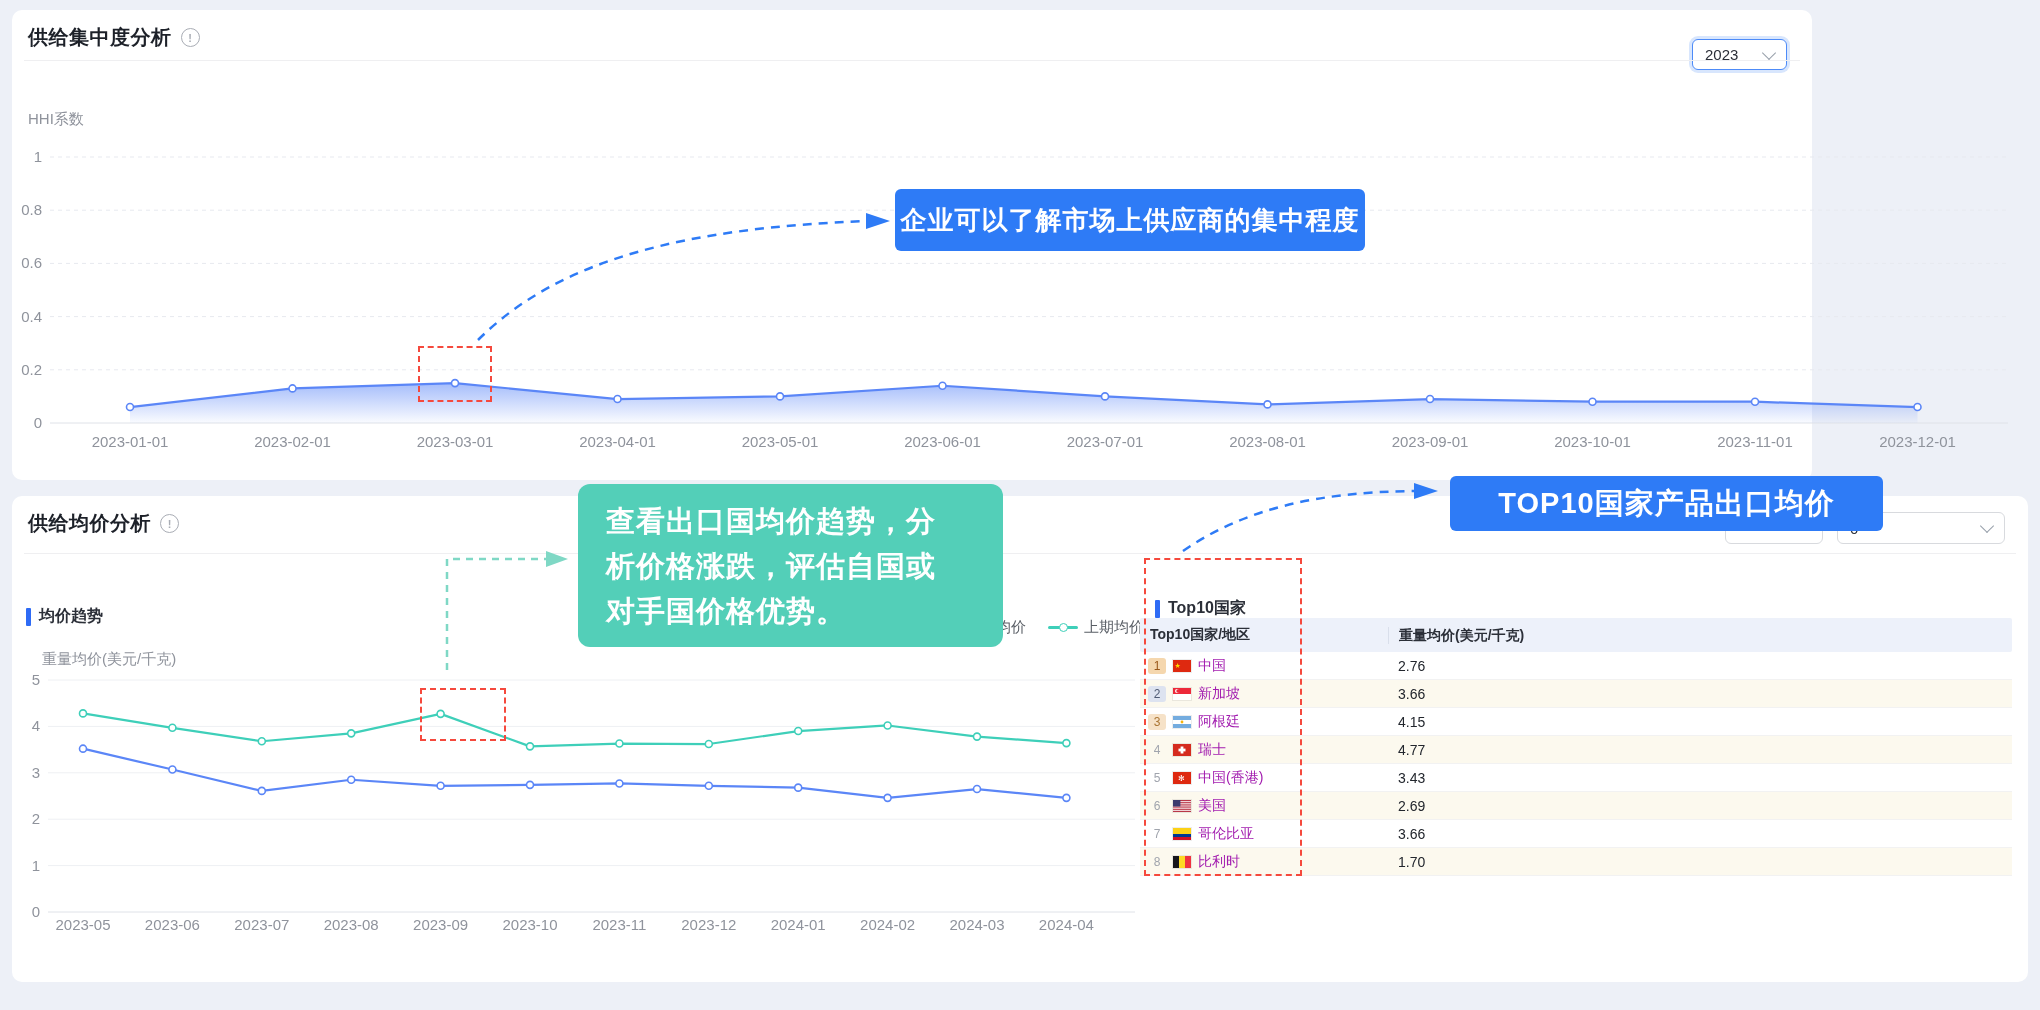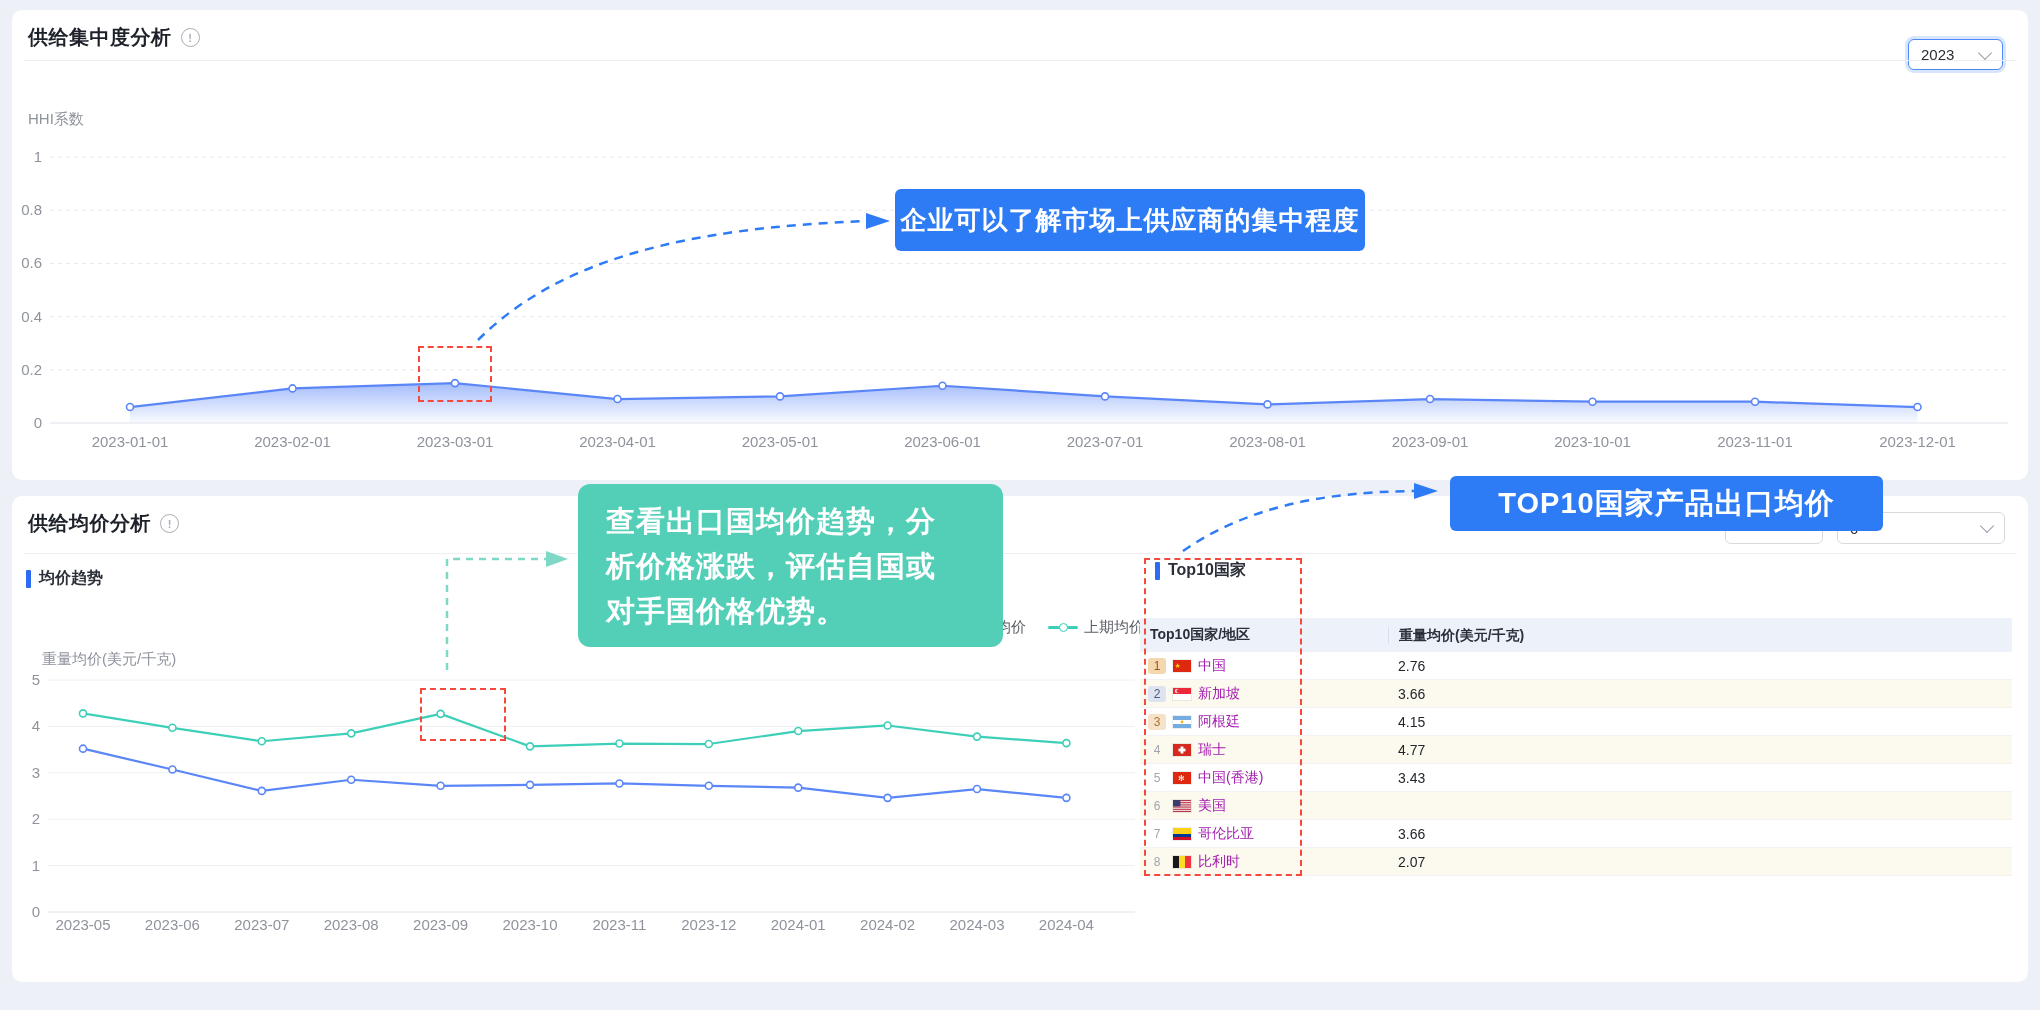--- a/index.html
+++ b/index.html
@@ -1,37 +1,37 @@
 <!DOCTYPE html>
 <html><head>
 <meta charset="utf-8">
 <style>
   html,body{margin:0;padding:0;}
   .page{position:relative;width:2040px;height:1010px;background:#edf0f7;overflow:hidden;
         font-family:"Liberation Sans","DejaVu Sans",sans-serif;color:#2b2f38;}
   .panel{position:absolute;background:#fff;border-radius:10px;}
-  .p-top{left:12px;top:10px;width:2016px;height:470px;}
+  .p-top{left:12px;top:10px;width:1800px;height:470px;}
   .p-bot{left:12px;top:496px;width:2016px;height:486px;}
   .panel-head{position:absolute;left:16px;top:14px;display:flex;align-items:center;gap:9px;}
   .p-title{font-size:20px;font-weight:bold;color:#1d2129;letter-spacing:0.5px;}
   .info{width:17px;height:17px;border:1.5px solid #a9adb5;border-radius:50%;color:#a9adb5;
         font-size:11px;font-weight:bold;display:inline-flex;align-items:center;justify-content:center;}
   .hdiv{position:absolute;left:12px;right:12px;height:1px;background:#efeff1;}
   .p-top .hdiv{top:50px}.p-bot .hdiv{top:57px}
   .chev{width:9px;height:9px;border-right:1.6px solid #98a0ab;border-bottom:1.6px solid #98a0ab;
         transform:rotate(45deg);margin-top:-4px;}
   .year-select{position:absolute;right:25px;top:11px;width:95px;height:31px;background:#fff;
         border:1.5px solid #4d8bf8;border-radius:6px;box-shadow:0 0 0 3px rgba(77,139,248,0.22);
         display:flex;align-items:center;justify-content:space-between;padding:0 12px;box-sizing:border-box;
         font-size:15px;color:#2b2f38;cursor:pointer;margin-top:18px;}
   .chart{position:absolute;left:0;}
   #hhi-svg{top:50px;}
   #price-svg{top:152px;}
   svg text{font-family:"Liberation Sans","DejaVu Sans",sans-serif;}
-  .sub-title{position:absolute;display:flex;align-items:center;gap:8px;font-size:16px;font-weight:bold;color:#2b2f38;}
+  .sub-title{position:absolute;display:flex;align-items:center;gap:8px;font-size:16px;font-weight:bold;color:#2b2f38;margin-top:38px;}
   .sub-title::before{content:"";width:5px;height:18px;background:#2e6bf5;border-radius:1px;}
   .st-trend{left:14px;top:72px;}
   .st-top10{left:1143px;top:64px;}
   .legend{position:absolute;left:918px;top:122px;display:flex;gap:22px;align-items:center;}
   .leg{display:flex;align-items:center;gap:6px;font-size:15px;color:#5a5f66;cursor:pointer;}
   .leg-m{position:relative;width:30px;height:2.5px;border-radius:2px;}
   .leg-dot{position:absolute;left:11px;top:-3px;width:7px;height:7px;border-radius:50%;background:#fff;border:1.6px solid;}
   .sel{position:absolute;top:16px;height:32px;border:1px solid #d8dade;border-radius:6px;background:#fff;
        display:flex;align-items:center;justify-content:space-between;padding:0 12px;box-sizing:border-box;
        font-size:15px;color:#2b2f38;cursor:pointer;}
@@ -299,20 +299,21 @@
                   <rect y="2.8" width="18" height="0.9" fill="#fff"></rect>
                   <rect y="4.6" width="18" height="0.9" fill="#fff"></rect>
                   <rect y="6.5" width="18" height="0.9" fill="#fff"></rect>
                   <rect y="8.3" width="18" height="0.9" fill="#fff"></rect>
                   <rect y="10.2" width="18" height="0.9" fill="#fff"></rect>
                   <rect width="7.4" height="6.5" fill="#3c3b6e"></rect>
                 </svg>
               </span>
               <span class="country">美国</span>
             </span>
+            <span class="val">2.69</span>
           </div>
           <div class="t10-row">
             <span class="c1">
               <span class="rank">7</span>
               <span class="flag">
                 <svg width="18" height="12" viewBox="0 0 18 12">
                   <rect width="18" height="12" fill="#fcd116"></rect>
                   <rect y="6" width="18" height="3" fill="#003893"></rect>
                   <rect y="9" width="18" height="3" fill="#ce1126"></rect>
                 </svg>
@@ -326,21 +327,21 @@
               <span class="rank">8</span>
               <span class="flag">
                 <svg width="18" height="12" viewBox="0 0 18 12">
                   <rect width="6" height="12" fill="#17161c"></rect>
                   <rect x="6" width="6" height="12" fill="#fdda24"></rect>
                   <rect x="12" width="6" height="12" fill="#ef3340"></rect>
                 </svg>
               </span>
               <span class="country">比利时</span>
             </span>
-            <span class="val">2.07</span>
+            <span class="val">1.70</span>
           </div>
         </div>
     </div>
   </section>
 
   <div class="red-box rb1"></div>
   <div class="red-box rb2"></div>
   <div class="red-box rb3"></div>
 
   <div class="callout co1">企业可以了解市场上供应商的集中程度</div>

